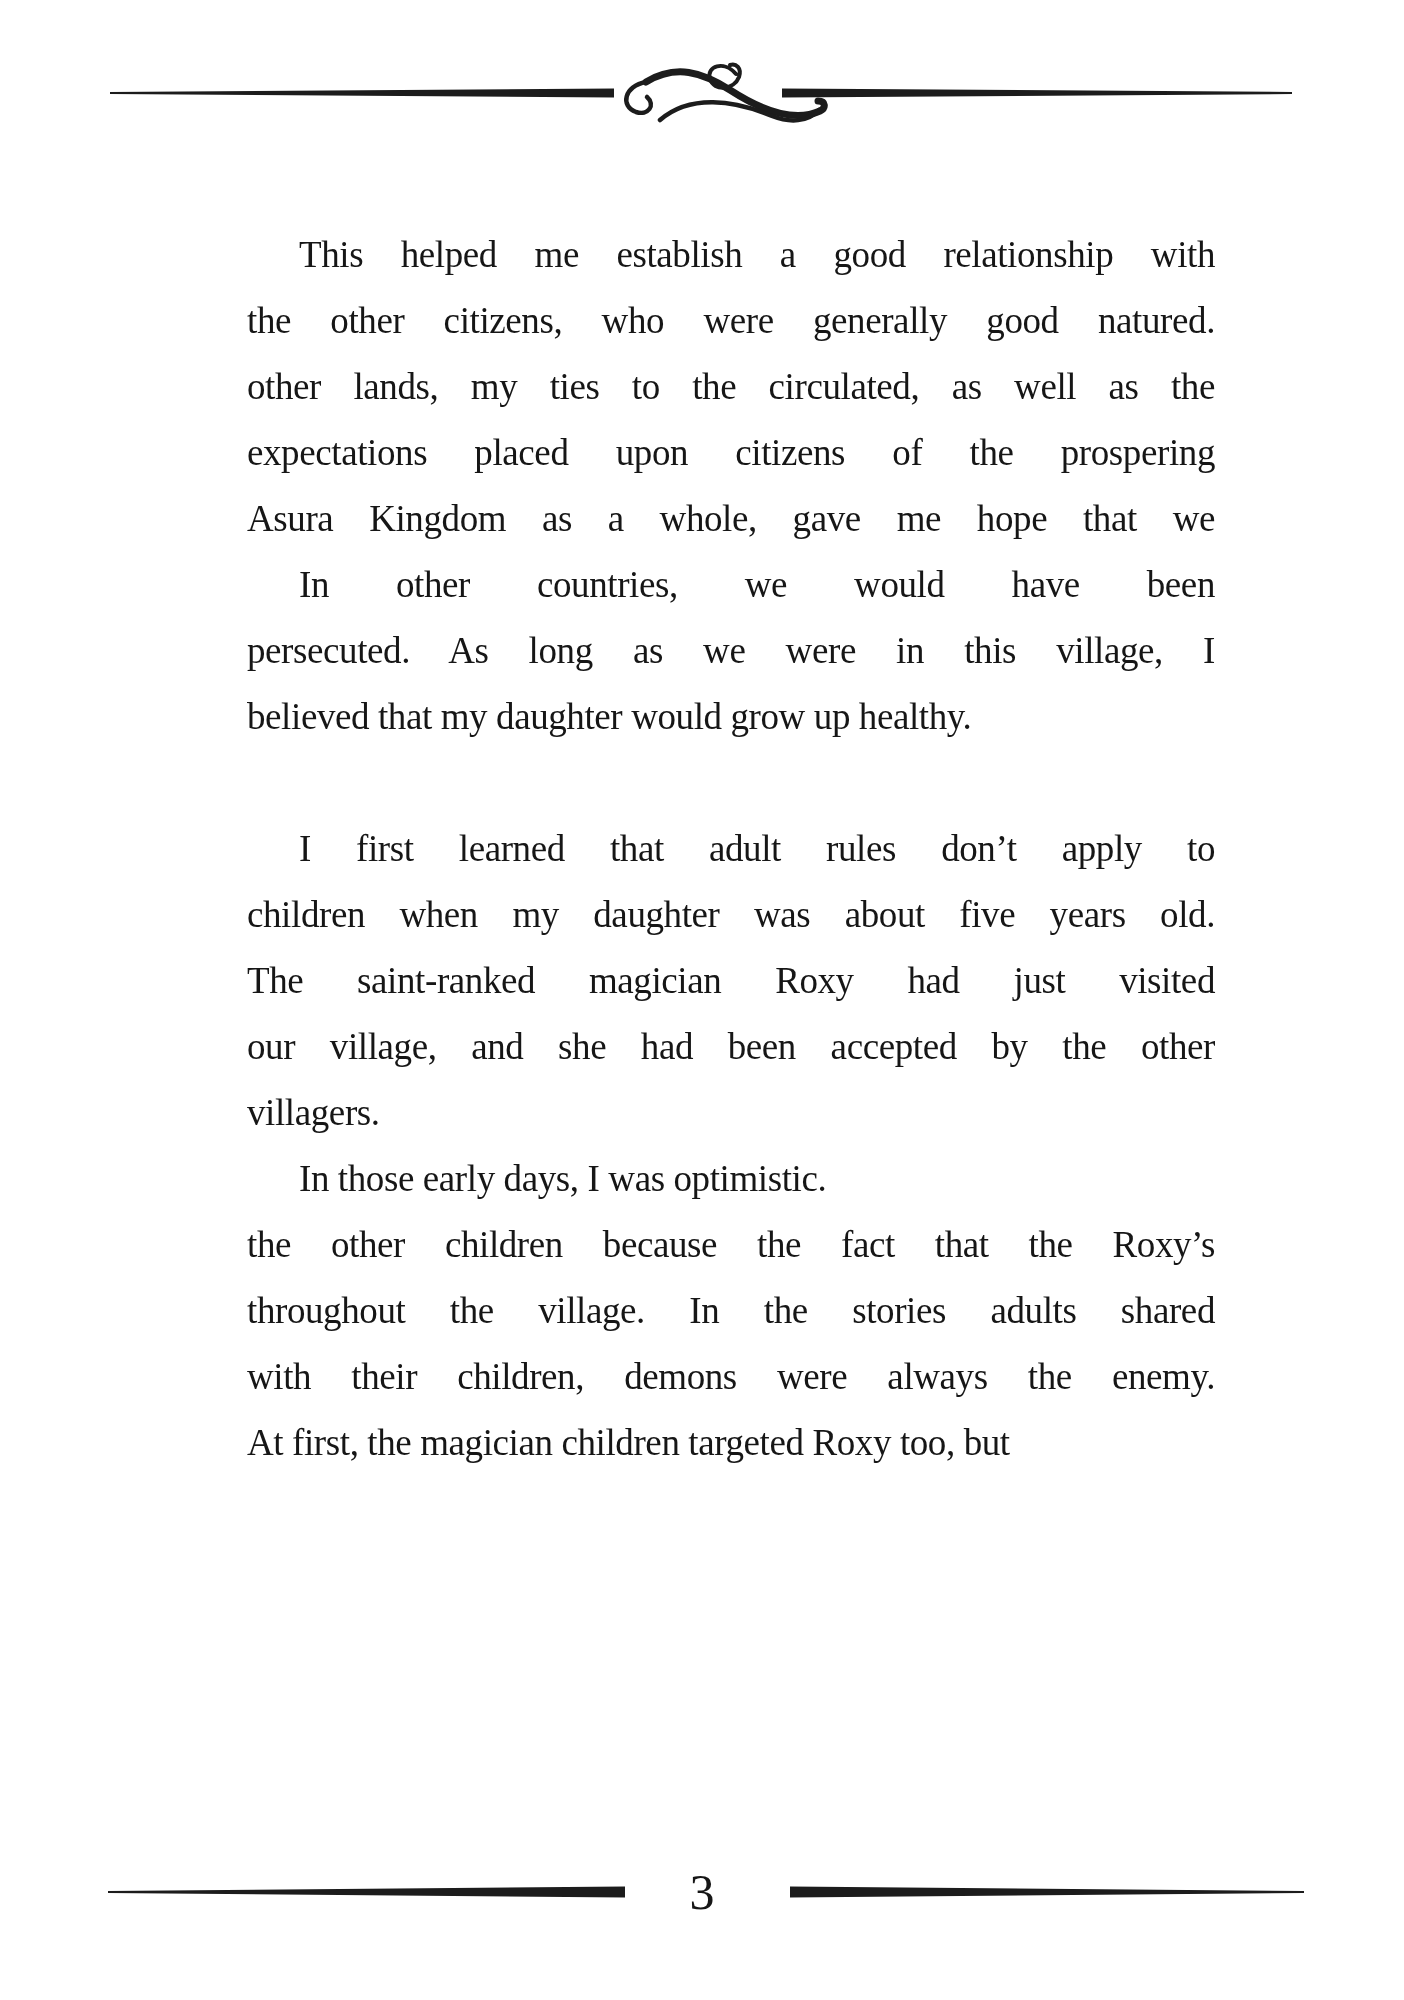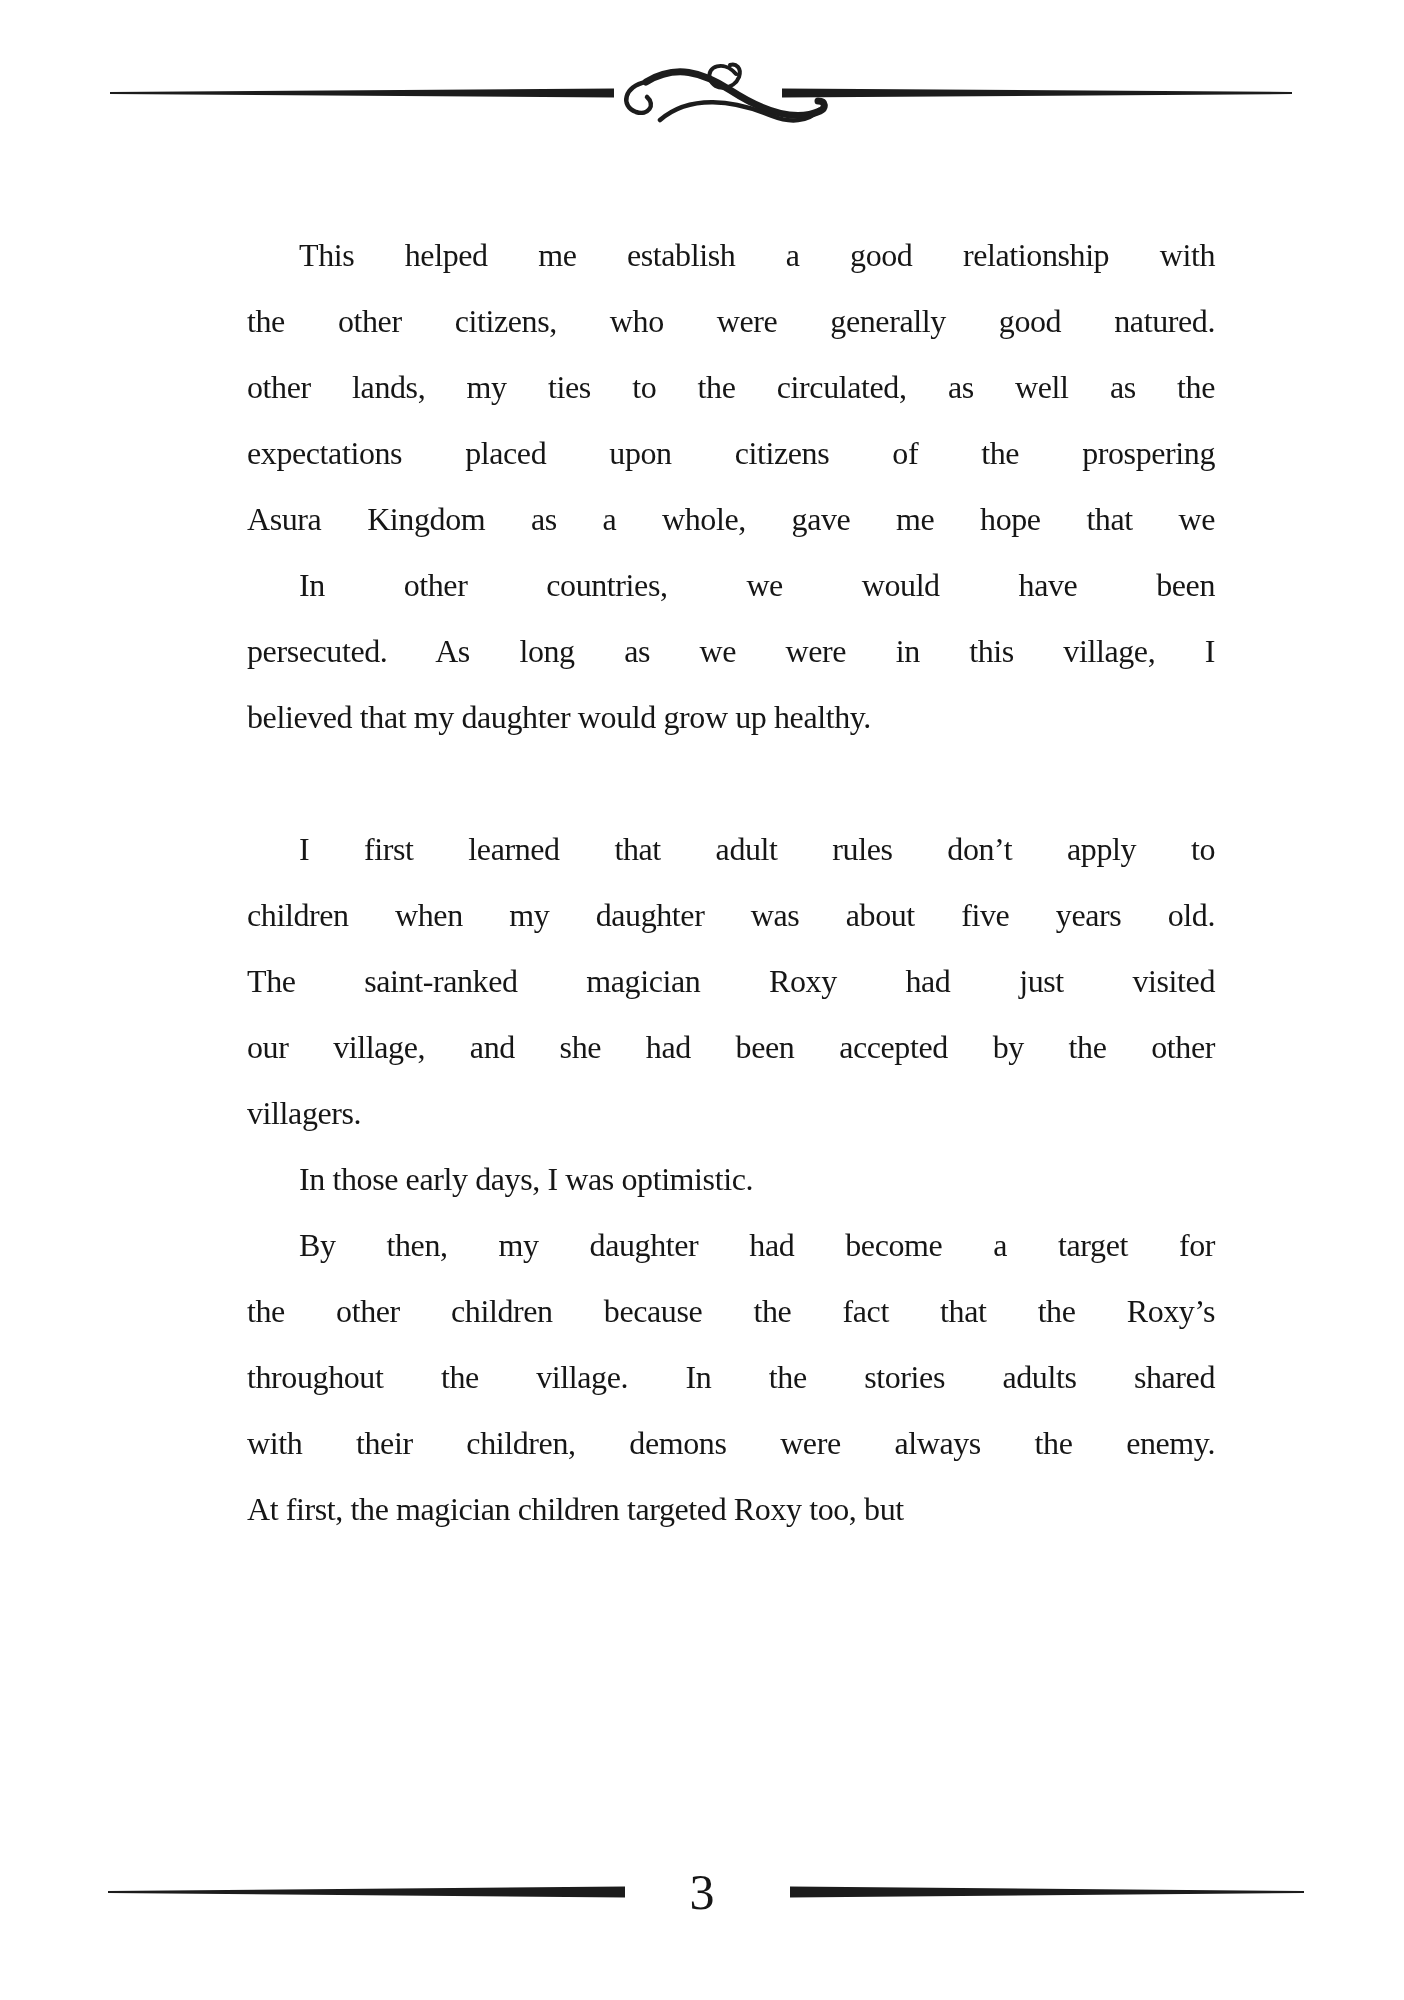--- a/index.html
+++ b/index.html
@@ -17,21 +17,21 @@
   .divider-svg { position: absolute; left: 0; width: 1404px; height: 80px; display: block; }
   #header-divider { top: 56px; }
   #footer-divider { top: 1852px; }
   .rule-wedge { fill: #1c1c1c; }
   .flourish-stroke { fill: none; stroke: #1c1c1c; stroke-linecap: round; }
 
   
   .body-text {
     position: absolute;
     left: 247px; top: 222px; width: 968px;
-    font-size: 32px;
+    font-size: 37px;
     line-height: 66px;
     letter-spacing: -0.4px;
     color: #161616;
   }
   .para { margin: 0; }
   .para.scene-break { margin-top: 66px; }
   .line {
     display: block;
     text-align: justify;
     text-align-last: justify;
@@ -83,21 +83,20 @@
         <span class="line first">I first learned that adult rules don’t apply to</span>
         <span class="line">children when my daughter was about five years old.</span>
         <span class="line">The saint-ranked magician Roxy had just visited</span>
         <span class="line">our village, and she had been accepted by the other</span>
         <span class="line last">villagers.</span>
       </div>
       <div class="para">
         <span class="line first last">In those early days, I was optimistic.</span>
       </div>
       <div class="para">
-        <span class="line first">By then, my daughter had become a target for</span>
         <span class="line">the other children because the fact that the Roxy’s</span>
         <span class="line">throughout the village. In the stories adults shared</span>
         <span class="line">with their children, demons were always the enemy.</span>
         <span class="line last">At first, the magician children targeted Roxy too, but</span>
       </div>
     </div>
 
   <svg id="footer-divider" class="divider-svg" viewBox="0 0 1404 80" xmlns="http://www.w3.org/2000/svg">
     <polygon class="rule-wedge" points="108,39 108,41 625,45.5 625,34.5"></polygon>
     <polygon class="rule-wedge" points="790,34.5 790,45.5 1304,41 1304,39"></polygon>

